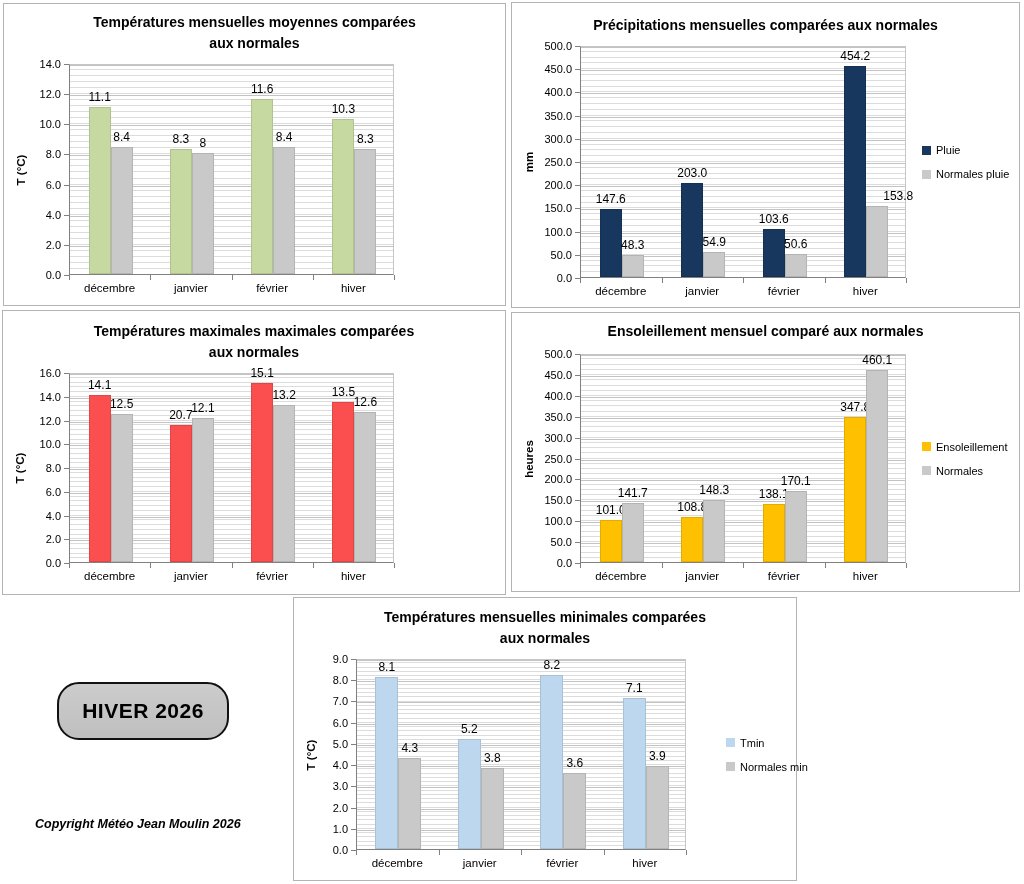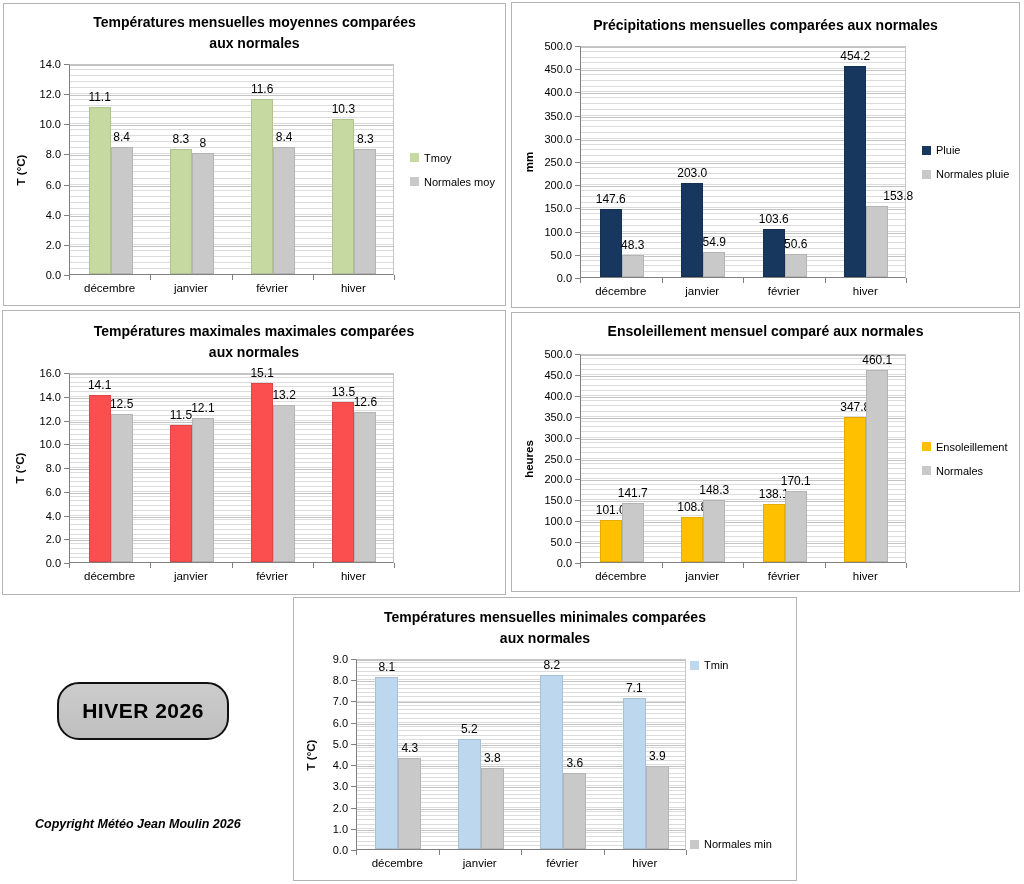--- a/index.html
+++ b/index.html
@@ -81,30 +81,20 @@
         <div class="bar" style="left: 262.375px; width: 22px; height: 155.2px; background: rgb(197, 217, 160);"></div>
         <div class="bar-label" style="left: 273.375px; bottom: 158.236px;">10.3</div>
         <div class="bar" style="left: 40.625px; width: 22px; height: 126.6px; background: rgb(201, 201, 201);"></div>
         <div class="bar-label" style="left: 51.625px; bottom: 129.6px;">8.4</div>
         <div class="bar" style="left: 121.875px; width: 22px; height: 120.6px; background: rgb(201, 201, 201);"></div>
         <div class="bar-label" style="left: 132.875px; bottom: 123.571px;">8</div>
         <div class="bar" style="left: 203.125px; width: 22px; height: 126.6px; background: rgb(201, 201, 201);"></div>
         <div class="bar-label" style="left: 214.125px; bottom: 129.6px;">8.4</div>
         <div class="bar" style="left: 284.375px; width: 22px; height: 125.1px; background: rgb(201, 201, 201);"></div>
         <div class="bar-label" style="left: 295.375px; bottom: 128.093px;">8.3</div>
-      </div>
-    <div class="legend" style="left: 406px; top: 60px; height: 211px;">
-        <div class="legend-item">
-          <span class="legend-swatch" style="background: rgb(197, 217, 160);"></span>
-          <span class="legend-label">Tmoy</span>
-        </div>
-        <div class="legend-item">
-          <span class="legend-swatch" style="background: rgb(201, 201, 201);"></span>
-          <span class="legend-label">Normales moy</span>
-        </div>
       </div>
   <div class="ytick" style="left: 11px; width: 46px; top: 265px;">0.0</div>
       <div class="ytickmark" style="left: 60px; top: 271px;"></div>
       <div class="ytick" style="left: 11px; width: 46px; top: 234.857px;">2.0</div>
       <div class="ytickmark" style="left: 60px; top: 240.857px;"></div>
       <div class="ytick" style="left: 11px; width: 46px; top: 204.714px;">4.0</div>
       <div class="ytickmark" style="left: 60px; top: 210.714px;"></div>
       <div class="ytick" style="left: 11px; width: 46px; top: 174.571px;">6.0</div>
       <div class="ytickmark" style="left: 60px; top: 180.571px;"></div>
       <div class="ytick" style="left: 11px; width: 46px; top: 144.429px;">8.0</div>
@@ -213,21 +203,21 @@
         <div class="gridline" style="top: 142.5px; background: rgb(195, 195, 195);"></div>
         <div class="gridline" style="top: 118.75px; background: rgb(195, 195, 195);"></div>
         <div class="gridline" style="top: 95px; background: rgb(195, 195, 195);"></div>
         <div class="gridline" style="top: 71.25px; background: rgb(195, 195, 195);"></div>
         <div class="gridline" style="top: 47.5px; background: rgb(195, 195, 195);"></div>
         <div class="gridline" style="top: 23.75px; background: rgb(195, 195, 195);"></div>
         <div class="gridline" style="top: 0px; background: rgb(195, 195, 195);"></div>
         <div class="bar" style="left: 18.625px; width: 22px; height: 167.4px; background: rgb(251, 78, 78);"></div>
         <div class="bar-label" style="left: 29.625px; bottom: 170.438px;">14.1</div>
         <div class="bar" style="left: 99.875px; width: 22px; height: 136.6px; background: rgb(251, 78, 78);"></div>
-        <div class="bar-label" style="left: 110.875px; bottom: 139.562px;">11.5</div>
+        <div class="bar-label" style="left: 110.875px; bottom: 139.562px;">20.7</div>
         <div class="bar" style="left: 181.125px; width: 22px; height: 179.3px; background: rgb(251, 78, 78);"></div>
         <div class="bar-label" style="left: 192.125px; bottom: 182.312px;">15.1</div>
         <div class="bar" style="left: 262.375px; width: 22px; height: 160.3px; background: rgb(251, 78, 78);"></div>
         <div class="bar-label" style="left: 273.375px; bottom: 163.312px;">13.5</div>
         <div class="bar" style="left: 40.625px; width: 22px; height: 148.4px; background: rgb(201, 201, 201);"></div>
         <div class="bar-label" style="left: 51.625px; bottom: 151.438px;">12.5</div>
         <div class="bar" style="left: 121.875px; width: 22px; height: 143.7px; background: rgb(201, 201, 201);"></div>
         <div class="bar-label" style="left: 132.875px; bottom: 146.688px;">12.1</div>
         <div class="bar" style="left: 203.125px; width: 22px; height: 156.8px; background: rgb(201, 201, 201);"></div>
         <div class="bar-label" style="left: 214.125px; bottom: 159.75px;">13.2</div>
@@ -365,21 +355,21 @@
         <div class="bar-label" style="left: 277.25px; bottom: 153.678px;">7.1</div>
         <div class="bar" style="left: 41.25px; width: 23px; height: 91.3px; background: rgb(201, 201, 201);"></div>
         <div class="bar-label" style="left: 52.75px; bottom: 94.2556px;">4.3</div>
         <div class="bar" style="left: 123.75px; width: 23px; height: 80.6px; background: rgb(201, 201, 201);"></div>
         <div class="bar-label" style="left: 135.25px; bottom: 83.6444px;">3.8</div>
         <div class="bar" style="left: 206.25px; width: 23px; height: 76.4px; background: rgb(201, 201, 201);"></div>
         <div class="bar-label" style="left: 217.75px; bottom: 79.4px;">3.6</div>
         <div class="bar" style="left: 288.75px; width: 23px; height: 82.8px; background: rgb(201, 201, 201);"></div>
         <div class="bar-label" style="left: 300.25px; bottom: 85.7667px;">3.9</div>
       </div>
-    <div class="legend" style="left: 396px; top: 61px; height: 191px; justify-content: space-between;">
+    <div class="legend" style="left: 432px; top: 61px; height: 191px;">
         <div class="legend-item">
           <span class="legend-swatch" style="background: rgb(189, 215, 238);"></span>
           <span class="legend-label">Tmin</span>
         </div>
         <div class="legend-item">
           <span class="legend-swatch" style="background: rgb(201, 201, 201);"></span>
           <span class="legend-label">Normales min</span>
         </div>
       </div>
   <div class="ytick" style="left: 8px; width: 46px; top: 246px;">0.0</div>

